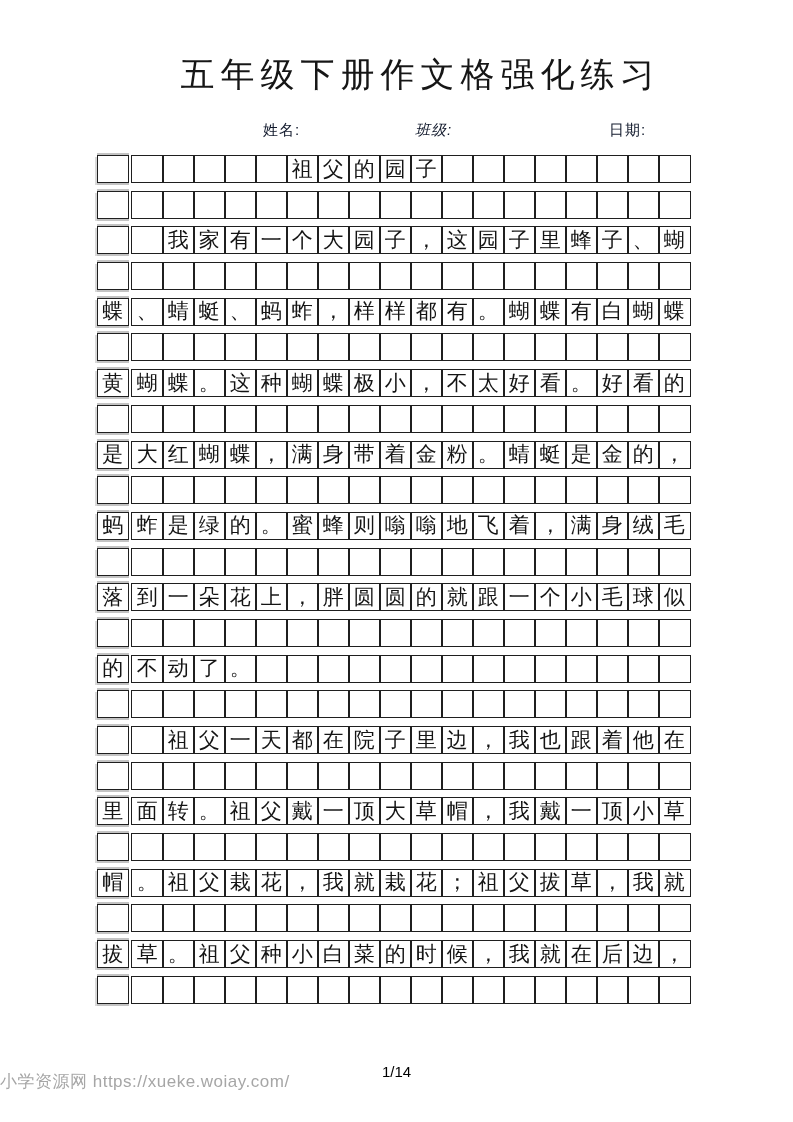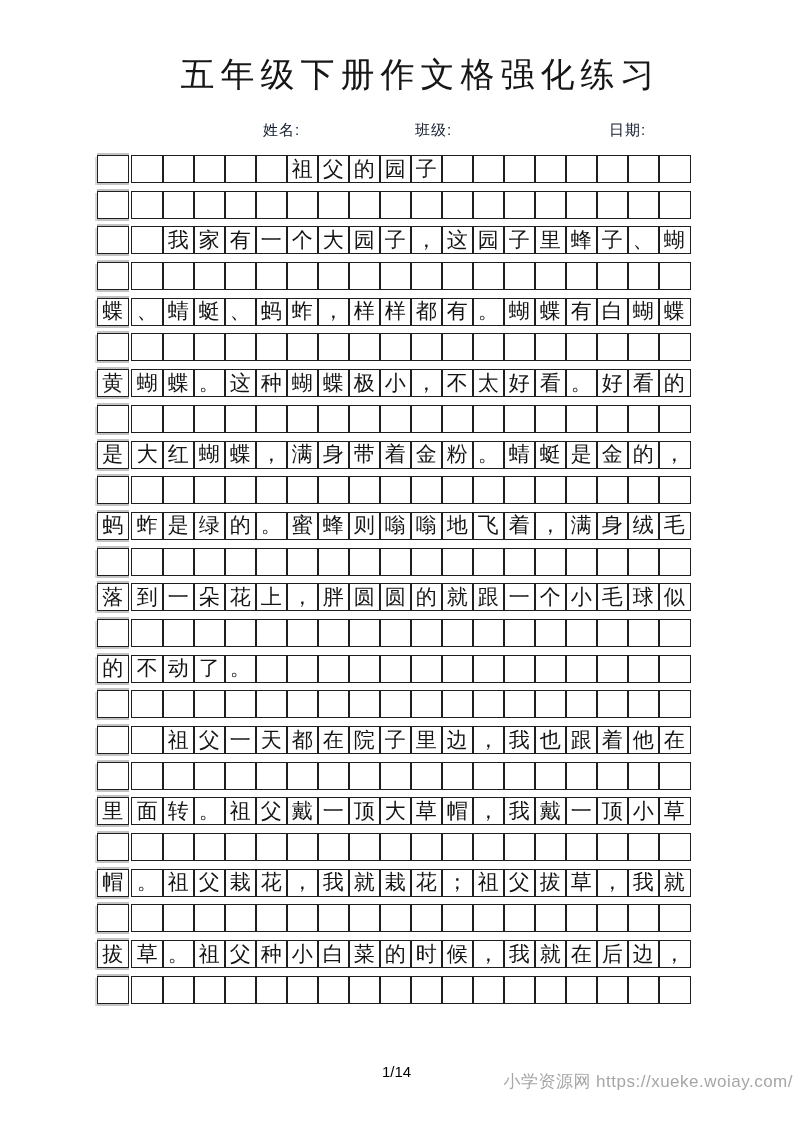--- a/index.html
+++ b/index.html
@@ -11,21 +11,21 @@
     position:absolute; top:52px; left:12px; width:100%;
     text-align:center; font-size:34px; letter-spacing:6px;
     color:#161616; font-family: cursive;
     font-weight:500; white-space:nowrap;padding-left:12px;
   }
 
   
   .fields { position:absolute; top:121px; left:0; width:100%; height:20px; font-size:15px; color:#0f172a; }
   .field { position:absolute; top:0; letter-spacing:1px; }
   .field.f0 { left:263px; }
-  .field.f1 { left:415px; }
+  .field.f1 { left:415px;font-style:italic; }
   .field.f2 { left:567px;margin-left:42px; }
 
   
   .grid { position:absolute; left:97px; top:155px; }
   .grid-row { display:flex; height:28px; margin-bottom:7.7px; }
   .cell {
     box-sizing:border-box; width:32.5px; height:28px;
     border:1.5px solid #1f1f1f; margin-left:-1.5px;
     display:flex; align-items:center; justify-content:center;
     font-size:21px; line-height:1; color:#141414;
@@ -34,21 +34,21 @@
   }
   .cell.first {
     width:31.5px; margin-left:0; margin-right:2.5px;
     box-shadow: 0 -2px 0 #c3c3c3, 0 2px 0 #c3c3c3, -2px 2px 0 #d9d9d9;
   }
   .cell.second { margin-left:0; }
 
   
   .watermark {
     position:absolute; top:1070px; left:0; width:100%;
-    text-align:right; font-size:17px; color:#a6a6a6;
+    text-align:left; font-size:17px; color:#a6a6a6;
     letter-spacing:0.5px; white-space:nowrap;
   }
   .pagenum {
     position:absolute; top:1063px; left:0; width:100%;
     text-align:center; font-size:15px; color:#000000;
   }
 </style>
 </head>
 <body>
 

